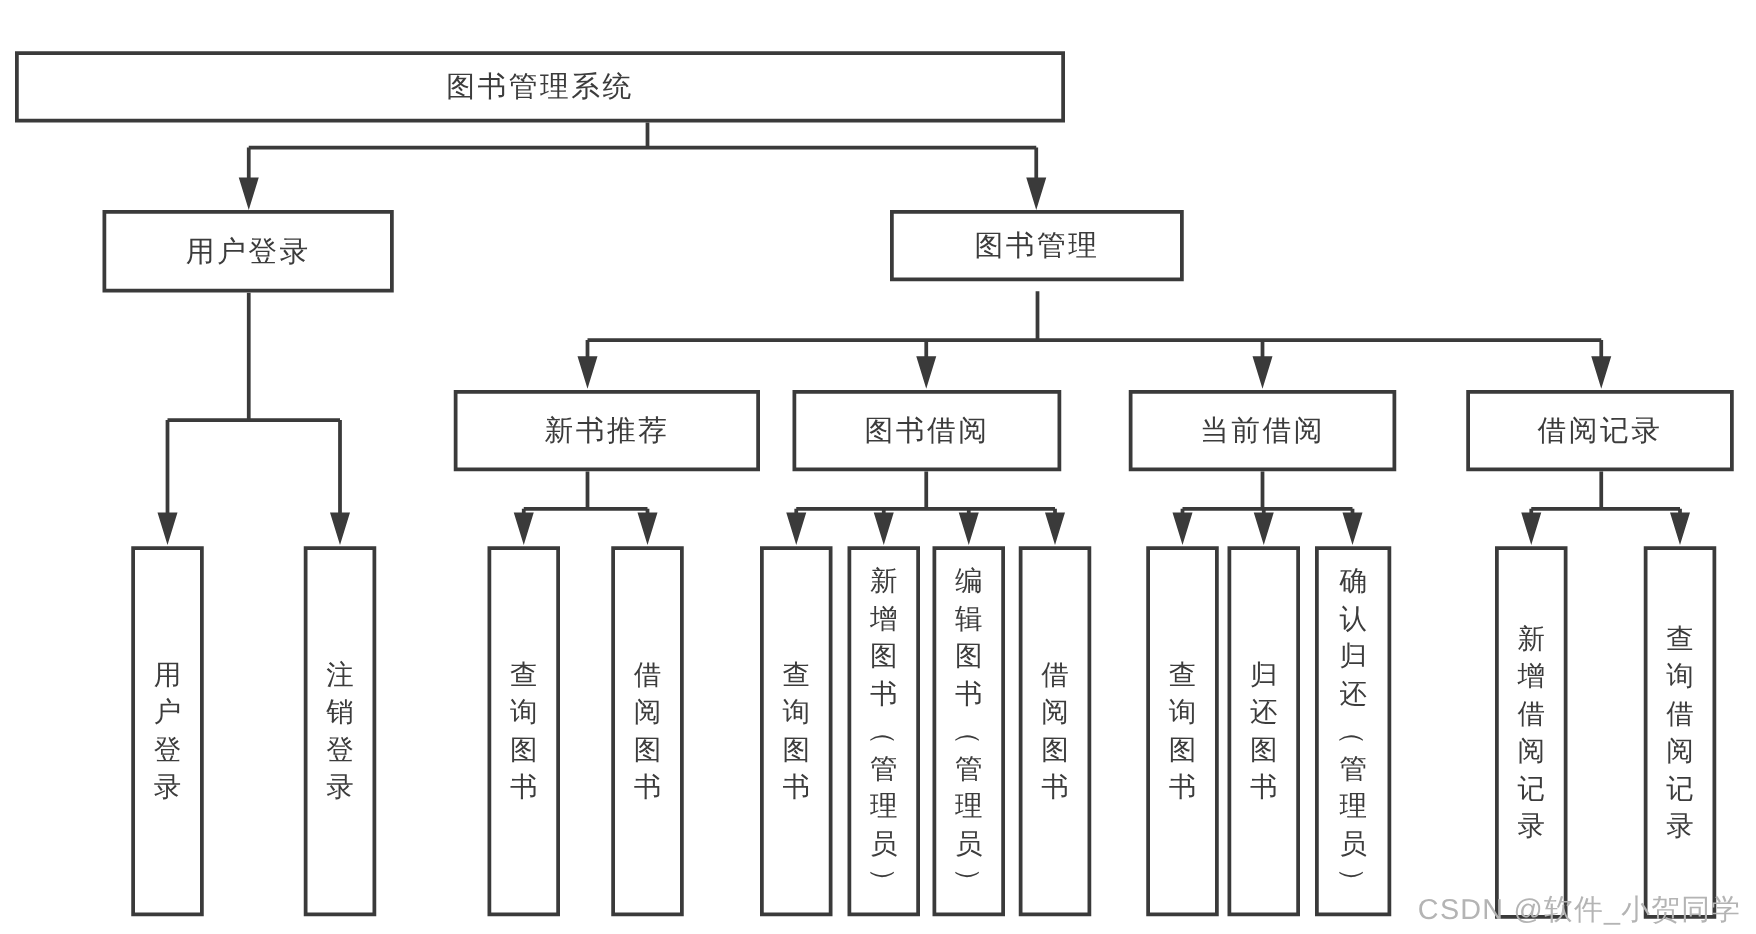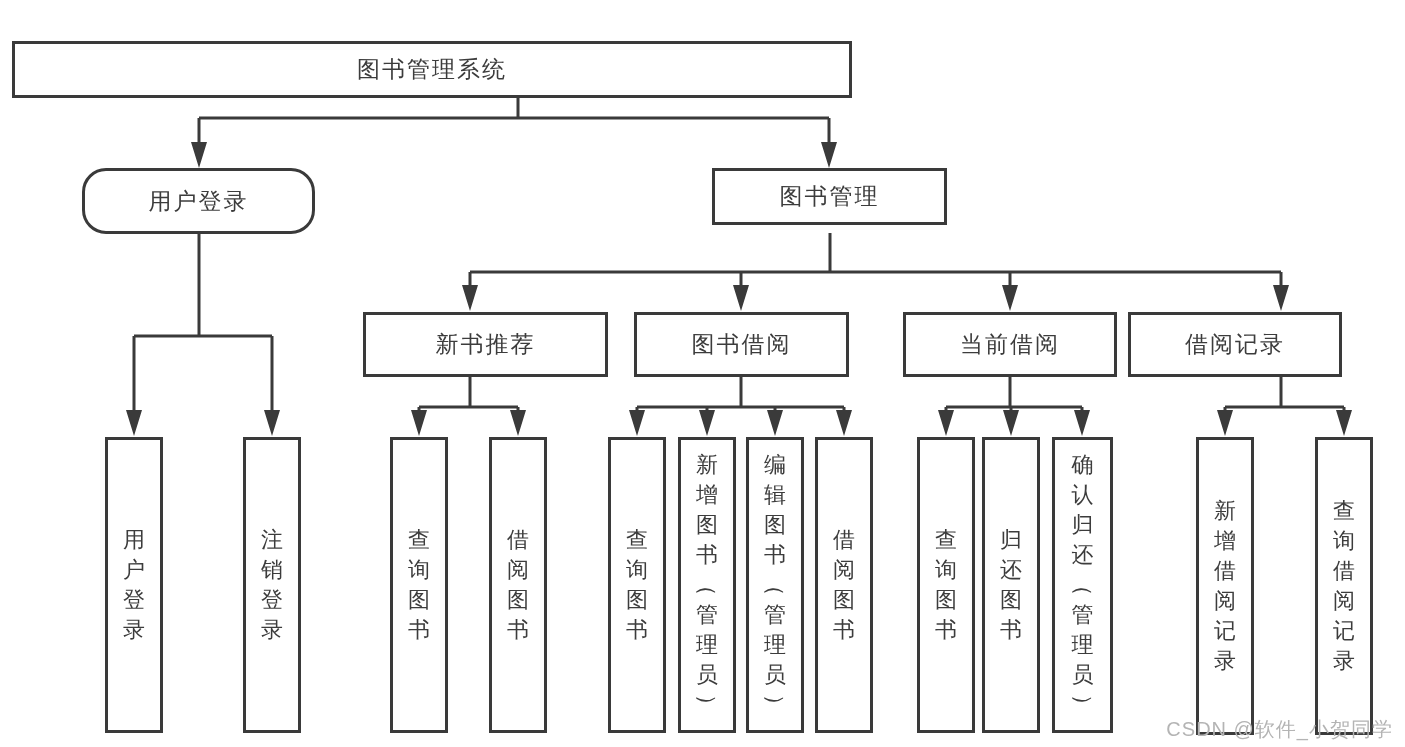--- a/index.html
+++ b/index.html
@@ -40,21 +40,21 @@
   .vchar{
     display:block;width:100%;
     height:30px;line-height:30px;
     text-align:center;
     font-size:22px;
   }
   .vpar{transform:rotate(90deg);}
   .watermark{
     position:absolute;
     right:12px;bottom:4px;
-    font-size:20px;
+    font-size:23px;
     letter-spacing:1px;
     color:var(--wm);
     z-index:5;
     white-space:nowrap;
   }
 </style>
 </head>
 <body>
 
 <div id="canvas">
@@ -76,37 +76,37 @@
              M767 410 L783 410 L775 436 Z  M836 410 L852 410 L844 436 Z
              M938 410 L954 410 L946 436 Z  M1003 410 L1019 410 L1011 436 Z
              M1074 410 L1090 410 L1082 436 Z
              M1217 410 L1233 410 L1225 436 Z  M1336 410 L1352 410 L1344 436 Z" fill="#3a3a3a" stroke="none"></path>
   </svg>
 
   <div class="box" style="left:12px;top:13px;width:840px;height:57px;margin-top:28px;">
     <span>图书管理系统</span>
   </div>
 
-  <div class="box" style="left:82px;top:168px;width:233px;height:66px;border-radius:24px;">
+  <div class="box" style="left:82px;top:168px;width:233px;height:66px;">
     <span>用户登录</span>
   </div>
   <div class="box" style="left:712px;top:168px;width:235px;height:57px;">
     <span>图书管理</span>
   </div>
 
   <div class="box" style="left:363px;top:312px;width:245px;height:65px;">
     <span>新书推荐</span>
   </div>
   <div class="box" style="left:634px;top:312px;width:215px;height:65px;">
     <span>图书借阅</span>
   </div>
   <div class="box" style="left:903px;top:312px;width:214px;height:65px;justify-content:center;">
     <span>当前借阅</span>
   </div>
-  <div class="box" style="left:1128px;top:312px;width:214px;height:65px;align-items:center;">
+  <div class="box" style="left:1173px;top:312px;width:214px;height:65px;align-items:center;">
     <span>借阅记录</span>
   </div>
 
   <div class="vbox vtext" style="left:105px;top:437px;width:58px;height:296px;">
       <span class="vchar">用</span>
       <span class="vchar">户</span>
       <span class="vchar">登</span>
       <span class="vchar">录</span>
     </div>
   <div class="vbox vtext" style="left:243px;top:437px;width:58px;height:296px;">

